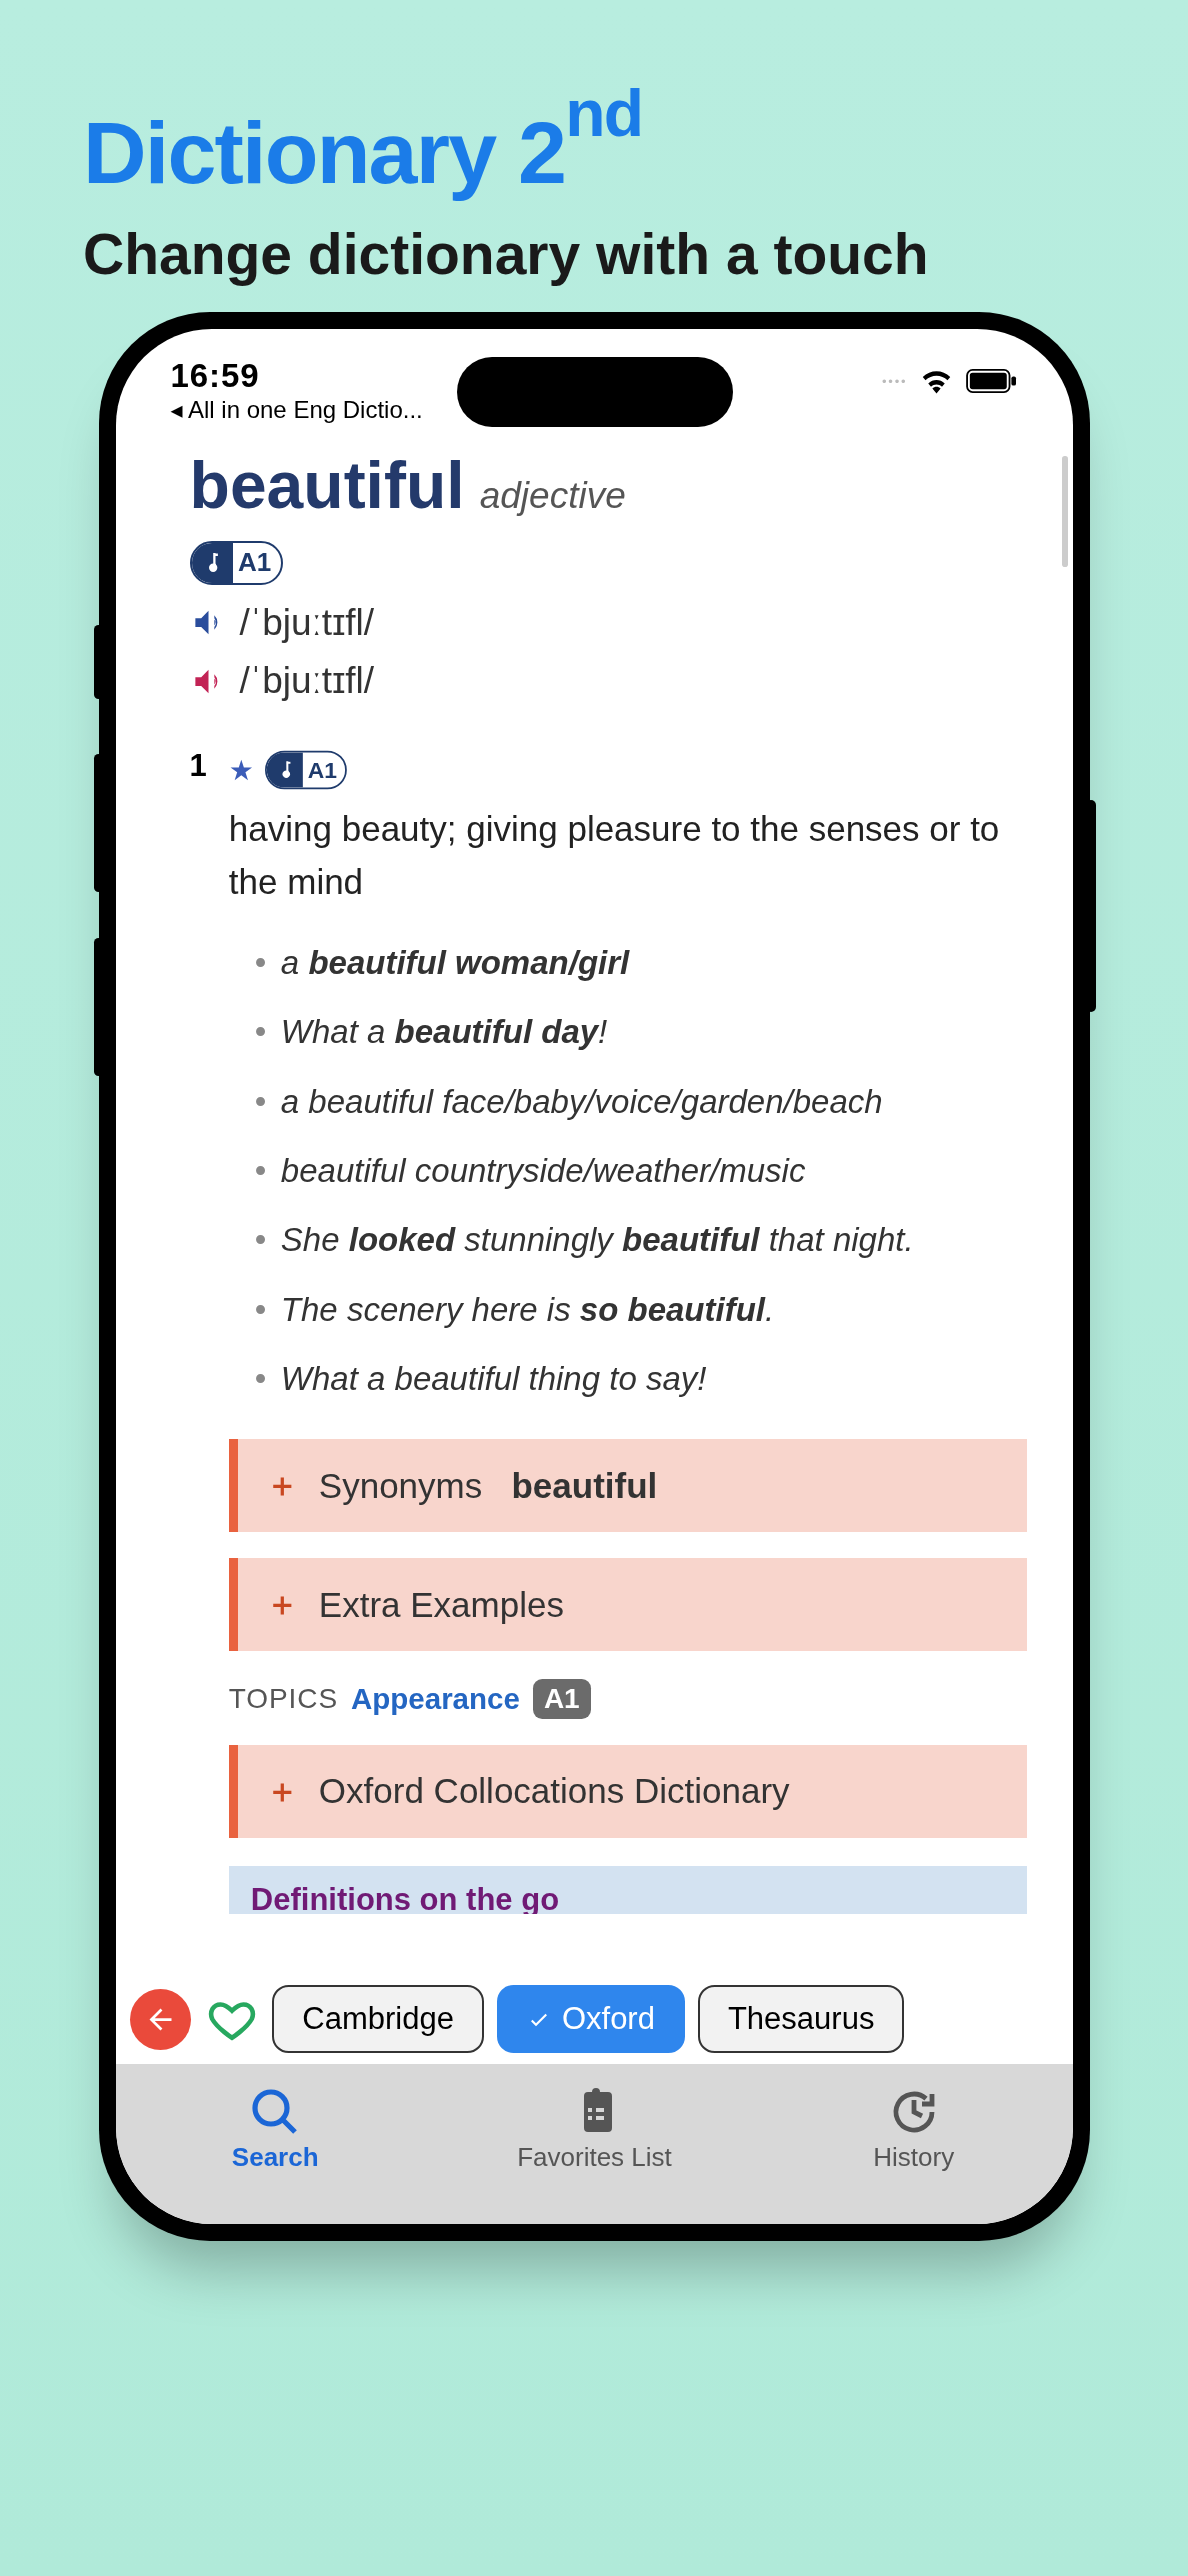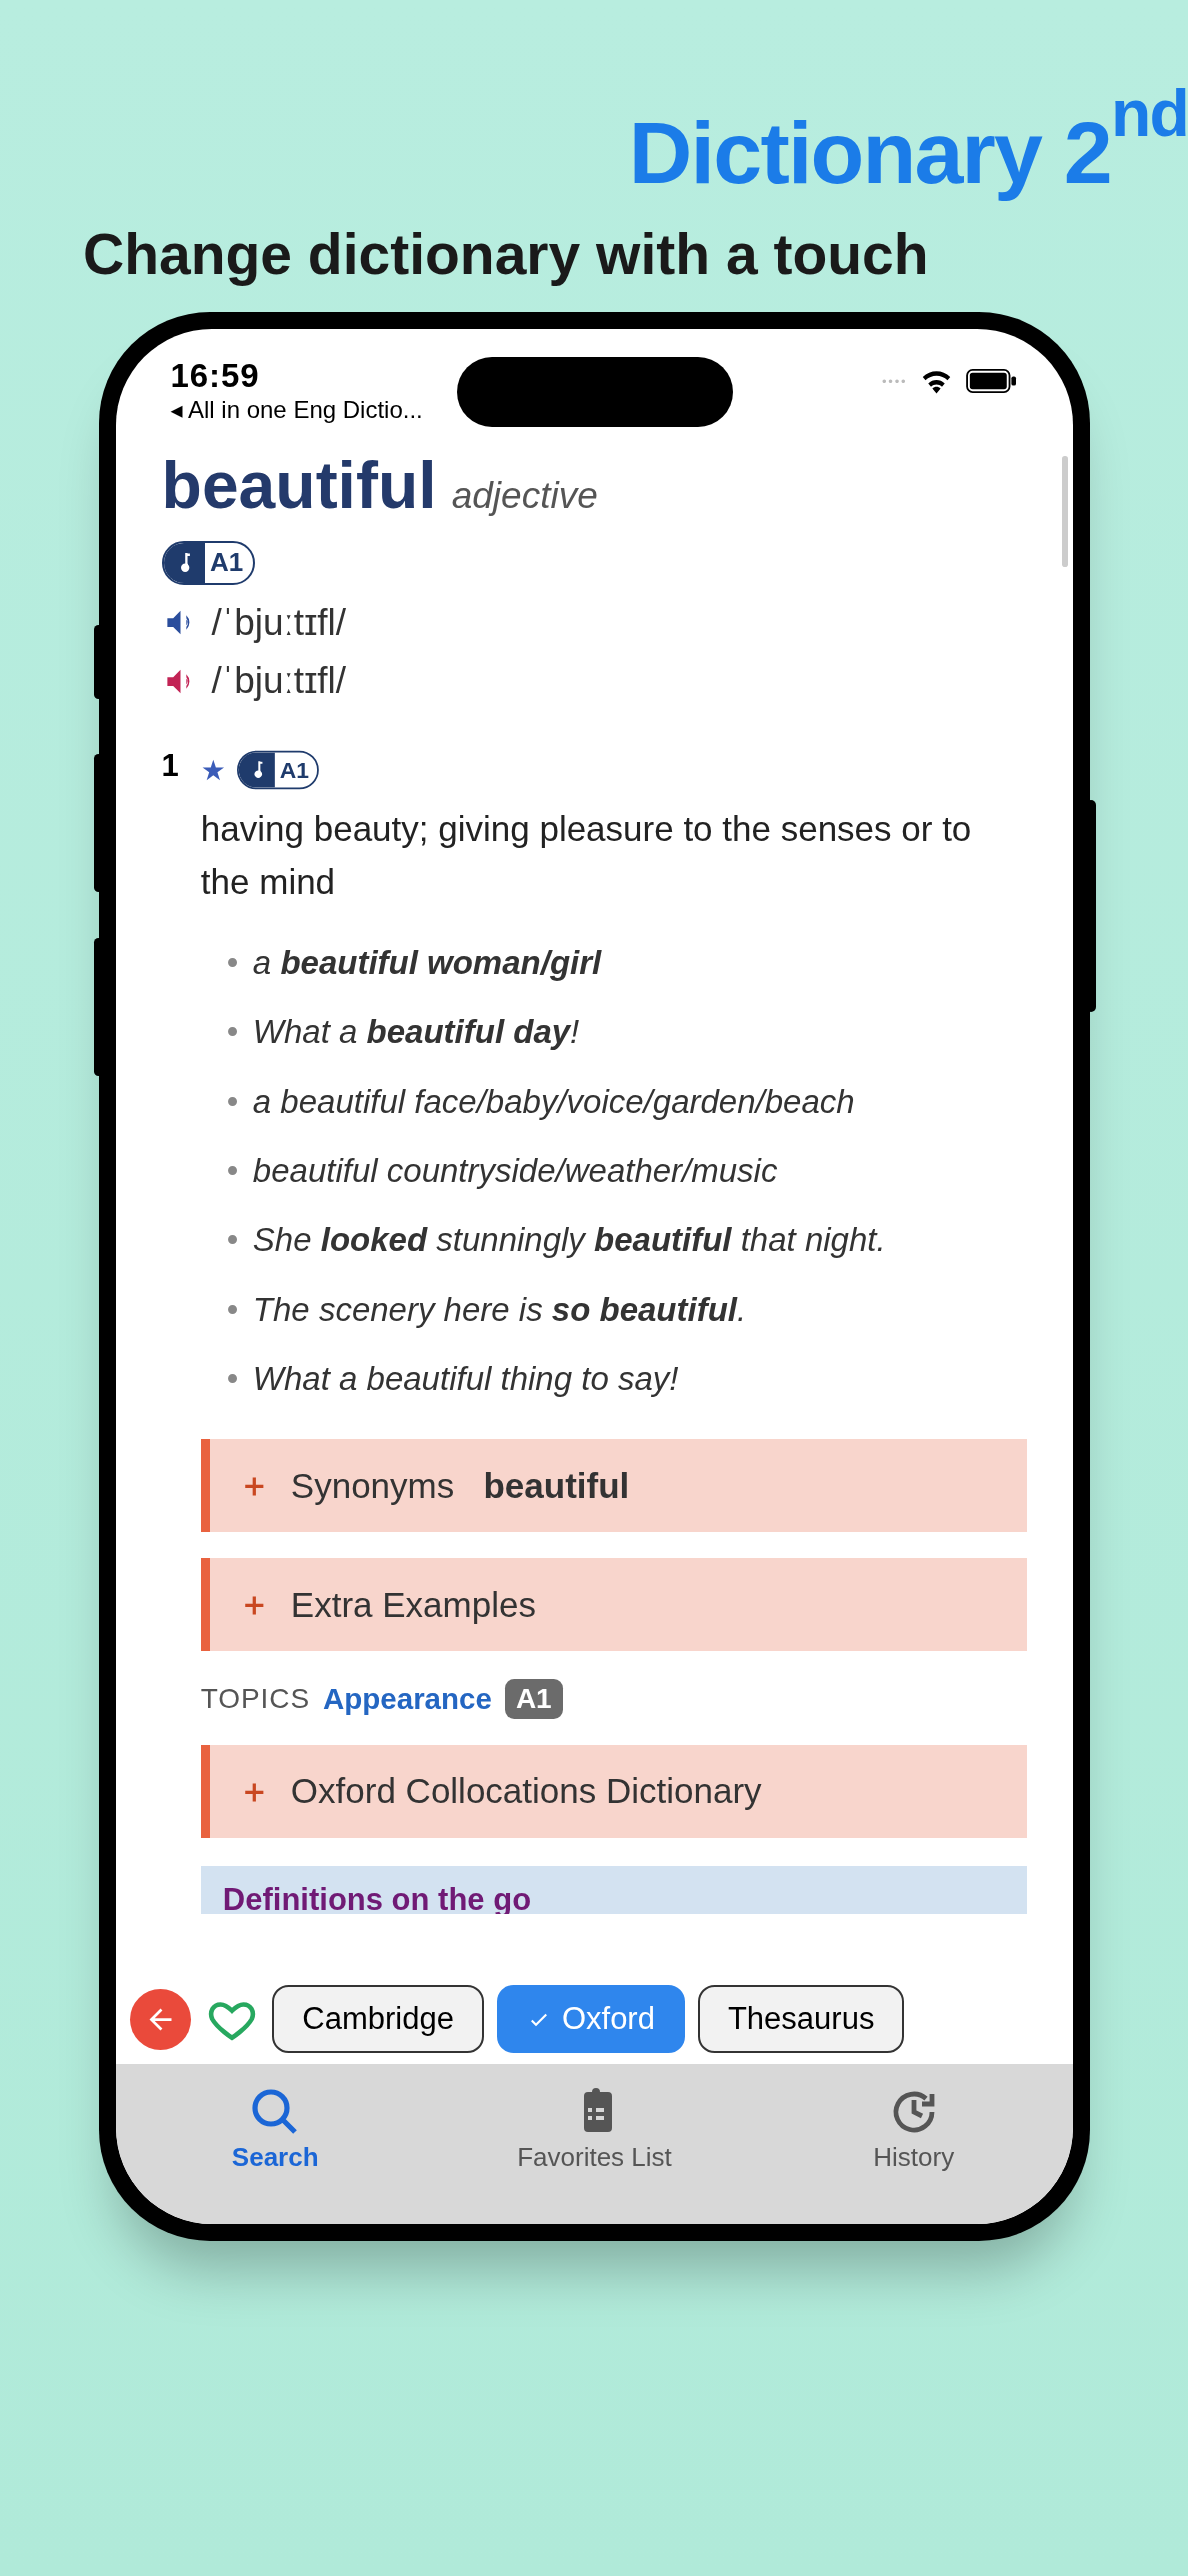--- a/index.html
+++ b/index.html
@@ -10,21 +10,20 @@
   font-family: -apple-system, BlinkMacSystemFont, "Segoe UI", Arial, sans-serif;
   position: relative;
   overflow: hidden;
 }
 .promo-title {
   font-size: 88px;
   font-weight: 700;
   color: #1b7ce8;
   padding: 92px 0 0 83px;
   letter-spacing: -1.8px;
-  text-align: right;
 }
 .promo-title .super {
   font-size: 66px;
   vertical-align: super;
   position: relative;
   top: -16.6px;
 }
 .promo-sub {
   font-size: 57px;
   font-weight: 700;
@@ -84,20 +83,21 @@
 .sb-left { text-align: left; }
 .sb-time { font-size: 33px; font-weight: 600; letter-spacing: 0.9px; }
 .sb-back { font-size: 24px; margin-top: 1.8px; }
 .sb-right { display: flex; align-items: center; gap: 13px; height: 44px; padding-top:5.5px;}
 .sb-dots { letter-spacing: 1.8px; color: #bbb; font-size: 13px; }
 .content {
   flex: 1;
   overflow: hidden;
   padding: 0 46px;
   position: relative;
+  margin-left: 28px;
 }
 .scrollbar { position:absolute; right:5.5px; top:9.2px; width:5.5px; height:111px; background:#ccc; border-radius:2.8px; }
 .headword { font-size: 66px; font-weight: 700; color: #243a6b; display: inline; }
 .pos { font-size: 37px; font-style: italic; color: #555; margin-left: 11px; }
 .level-badge {
   display: inline-flex;
   align-items: center;
   background: #fff;
   border: 2.8px solid #1f3b6c;
   border-radius: 28px;

